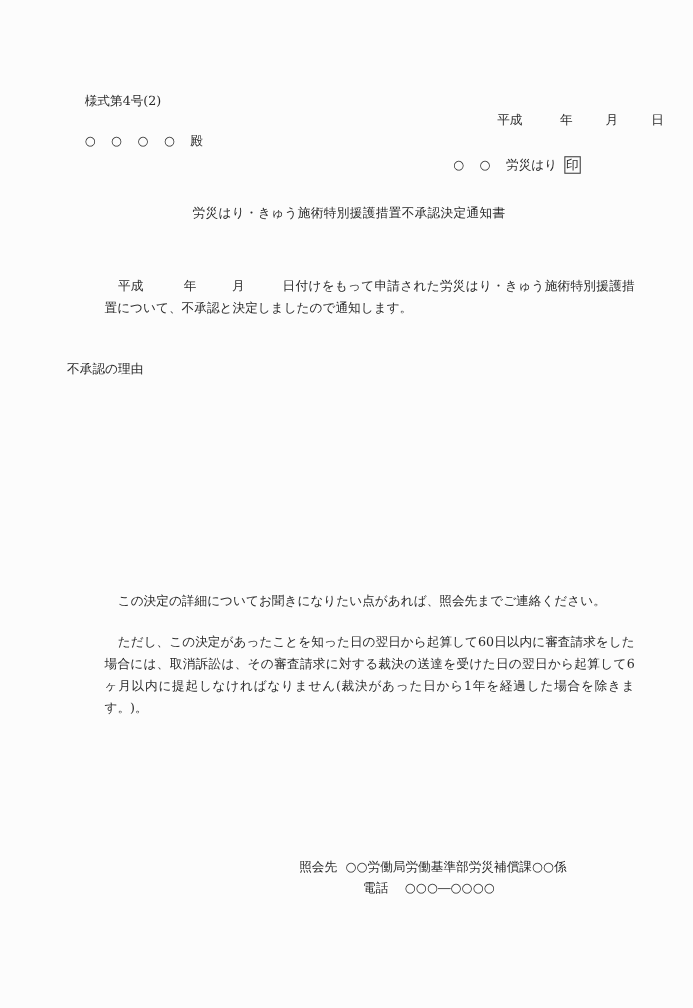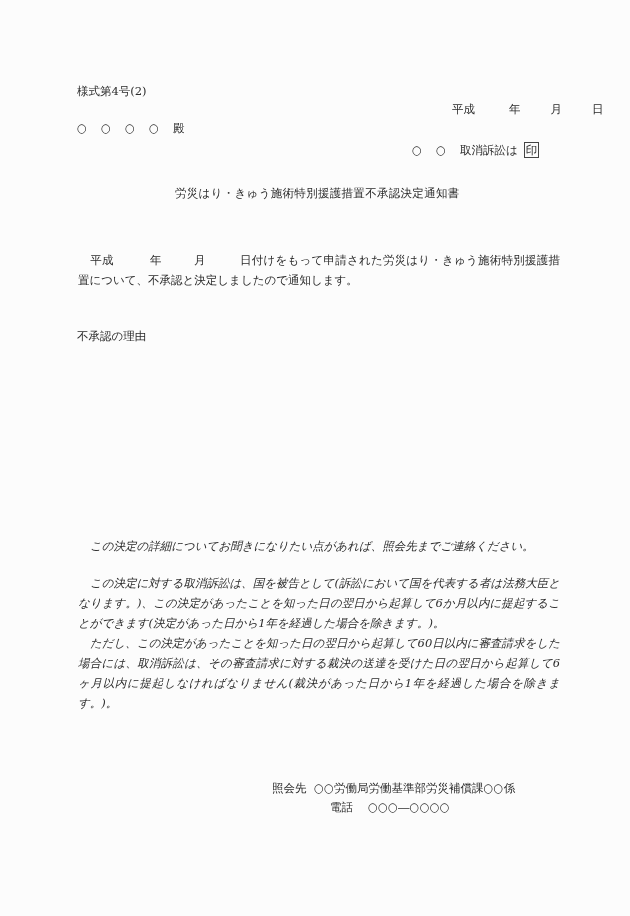--- a/index.html
+++ b/index.html
@@ -28,66 +28,65 @@
     .seal {
       display: inline-block;
       border: 1px solid #444;
       padding: 0 1px;
       margin-left: 6px;
       line-height: 14px;
     }
     .title { left: 175px; top: 188px; letter-spacing: 0.3px; }
     .para {
       position: absolute;
-      left: 78px;
+      left: 95px;
       width: 482px;
       line-height: 20px;
       white-space: normal;
       text-align: justify;
     }
     .intro { top: 250px; }
     .intro .gap { display: inline-block; }
-    .reason-label { left: 77px; top: 331px; font-family: Liberation Serif, serif; }
+    .reason-label { left: 61px; top: 331px; font-family: Liberation Serif, serif; }
     .contact-note { top: 536px; }
     .appeal { top: 573px; }
-    .indent { text-indent: 12px; font-style: italic; }
+    .indent { text-indent: 12px; }
     .inquiry-label { left: 272px; top: 783px; }
     .inquiry-dept { left: 314px; top: 783px; }
     .phone-label { left: 330px; top: 802px; }
     .phone-num { left: 368px; top: 802px; }
   </style>
 </head>
 <body>
 
 <div class="abs form-no">様式第4号(2)</div>
 
 <div class="abs date-row">
   <span>平成</span><span style="width:34px"></span><span>年</span><span style="width:30px"></span><span>月</span><span style="width:30px"></span><span>日</span>
 </div>
 
 <div class="abs addressee">
   <span class="circ">○</span><span class="circ">○</span><span class="circ">○</span><span class="circ">○</span><span>殿</span>
 </div>
 
 <div class="abs sender">
-  <span class="circ">○</span><span class="circ">○</span><span>取消訴訟は</span><span class="seal">印</span>
+  <span class="circ">○</span><span class="circ">○</span><span>労災はり</span><span class="seal">印</span>
 </div>
 
 <div class="abs title">労災はり・きゅう施術特別援護措置不承認決定通知書</div>
 
 <div class="para intro">
   <span style="display:inline-block;width:12px"></span><span>平成</span><span class="gap" style="width:36px"></span><span>年</span><span class="gap" style="width:32px"></span><span>月</span><span class="gap" style="width:34px"></span><span>日付けをもって申請された労災はり・きゅう施術特別援護措置について、不承認と決定しましたので通知します。</span>
 </div>
 
 <div class="abs reason-label">不承認の理由</div>
 <div class="para" style="top:352px;height:160px;"></div>
 
 <div class="para contact-note indent">この決定の詳細についてお聞きになりたい点があれば、照会先までご連絡ください。</div>
 
 <div class="para appeal">
-  <div class="indent">この決定に対する取消訴訟は、国を被告として(訴訟において国を代表する者は法務大臣となります。)、この決定があったことを知った日の翌日から起算して6か月以内に提起することができます(決定があった日から1年を経過した場合を除きます。)。</div>
   <div class="indent">ただし、この決定があったことを知った日の翌日から起算して60日以内に審査請求をした場合には、取消訴訟は、その審査請求に対する裁決の送達を受けた日の翌日から起算して6ヶ月以内に提起しなければなりません(裁決があった日から1年を経過した場合を除きます。)。</div>
 </div>
 
 <div class="abs inquiry-label">照会先</div>
 <div class="abs inquiry-dept">○○労働局労働基準部労災補償課○○係</div>
 <div class="abs phone-label">電話</div>
 <div class="abs phone-num">○○○―○○○○</div>
 
 </body></html>

